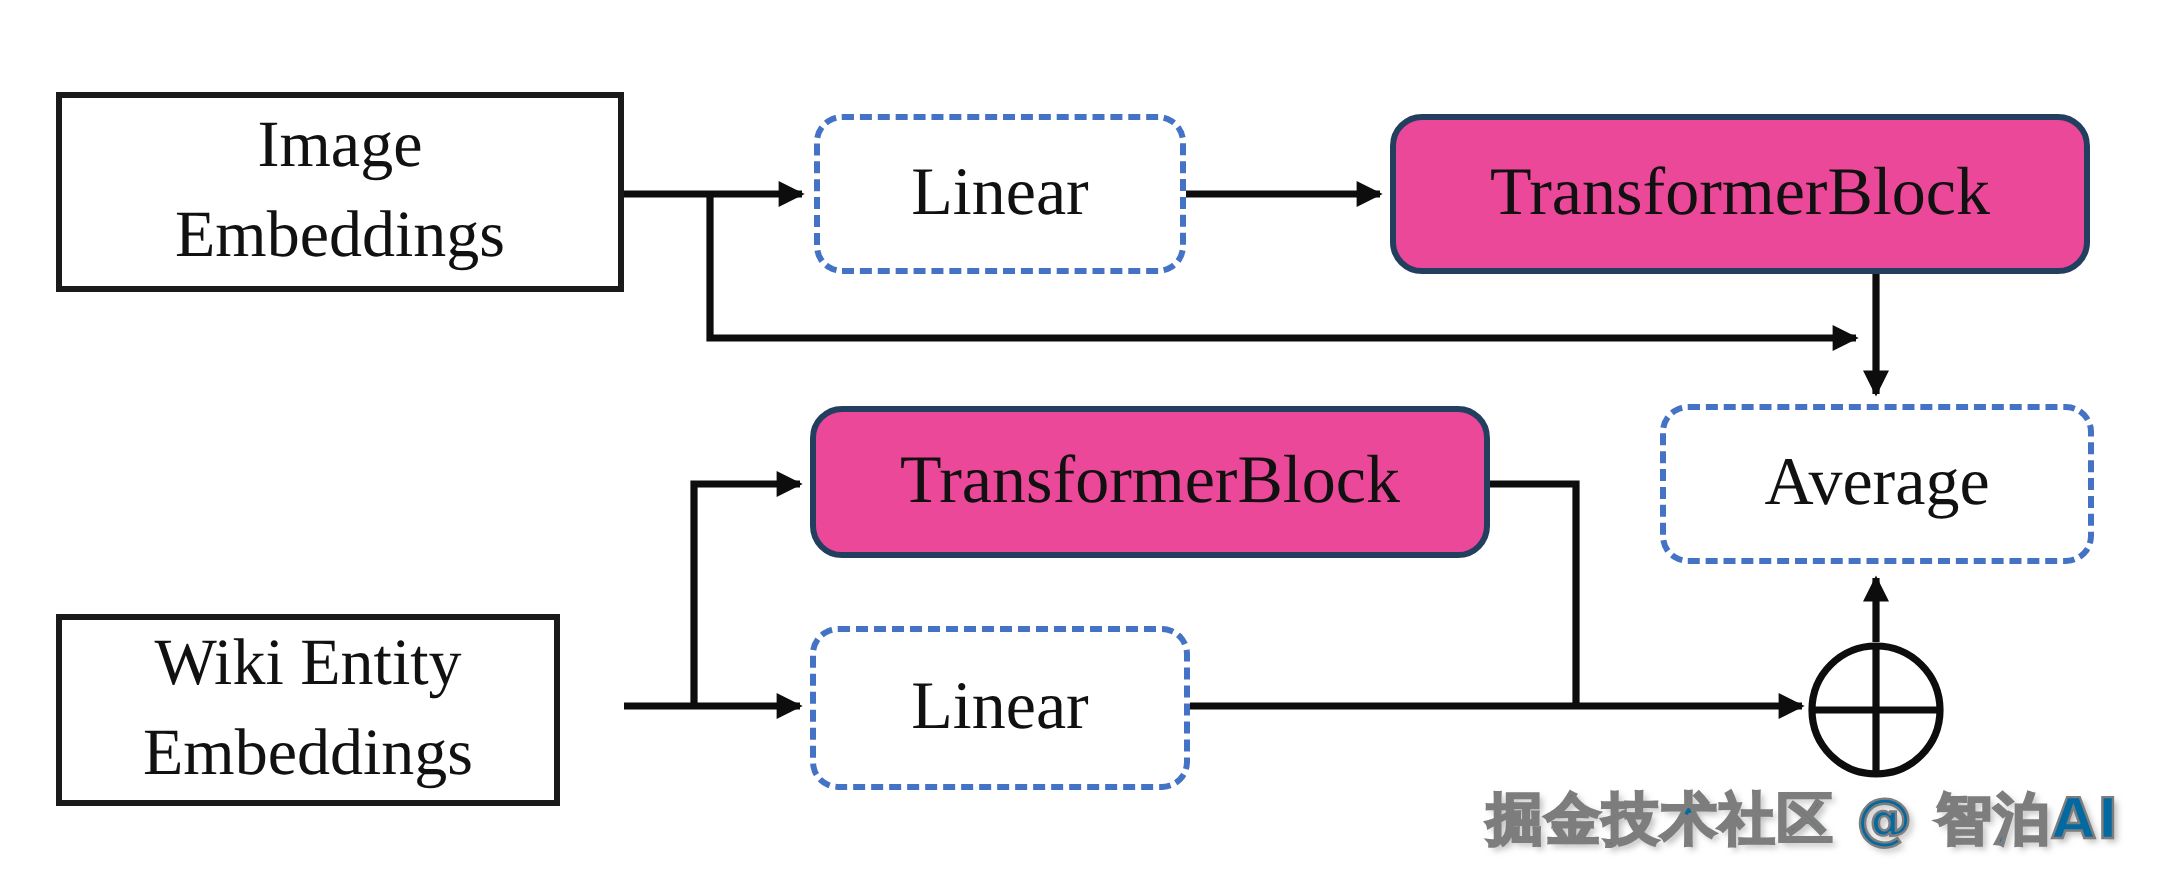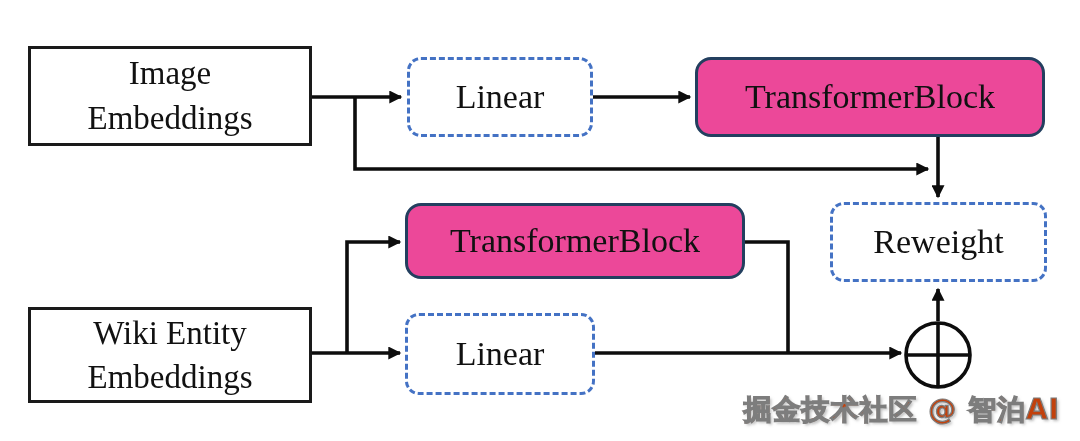--- a/index.html
+++ b/index.html
@@ -22,21 +22,21 @@
   .node .lbl{white-space:pre-line;line-height:1.35;}
   .solidbox{border:3px solid #1a1a1a;font-size:33px;font-family:Liberation Serif, serif;}
   .dashedbox{border:3px dashed #4472c4;border-radius:14px;font-size:34px;}
   .filledbox{border:3px solid #233f5f;border-radius:16px;background:#ec4899;font-size:34px;}
   .watermark{
     position:absolute;
     right:20px;top:391px;
     font-family:"DejaVu Sans","Liberation Sans",sans-serif;
     font-size:28px;font-weight:700;
     letter-spacing:1px;
-    color:#c2410c;
+    color:#0369a1;
     -webkit-text-stroke:1.2px #7d7d7d;
     text-shadow:2px 2px 3px rgba(130,130,130,.55);
     white-space:nowrap;
   }
 </style>
 </head>
 <body>
 
 <div class="stage">
 
@@ -71,31 +71,31 @@
 
   <div class="node dashedbox" style="left:407px;top:57px;width:186px;height:80px;">
     <span class="lbl">Linear</span>
   </div>
 
   <div class="node filledbox" style="left:695px;top:57px;width:350px;height:80px;">
     <span class="lbl">TransformerBlock</span>
   </div>
 
   <div class="node dashedbox" style="left:830px;top:202px;width:217px;height:80px;">
-    <span class="lbl">Reweight</span>
+    <span class="lbl">Average</span>
   </div>
 
   <div class="node filledbox" style="left:405px;top:203px;width:340px;height:76px;">
     <span class="lbl">TransformerBlock</span>
   </div>
 
   <div class="node dashedbox" style="left:405px;top:313px;width:190px;height:82px;">
     <span class="lbl">Linear</span>
   </div>
 
-  <div class="node solidbox" style="left:28px;top:307px;width:284px;height:96px;align-items:flex-end;">
+  <div class="node solidbox" style="left:28px;top:307px;width:252px;height:96px;">
     <span class="lbl">Wiki Entity
 Embeddings</span>
   </div>
 
   <div class="watermark">掘金技术社区 @ 智泊AI</div>
 
 </div>
 
 </body></html>

